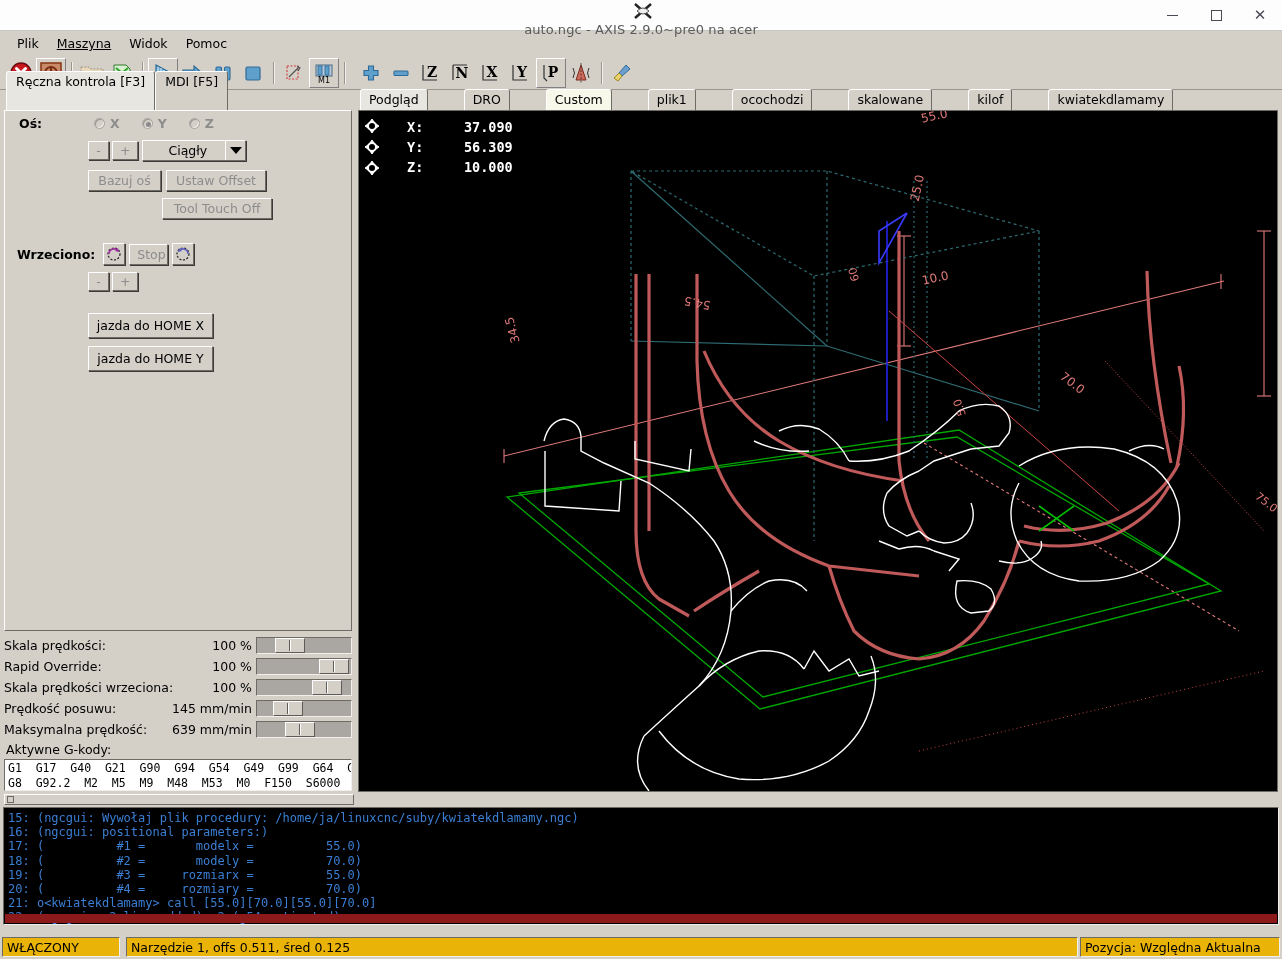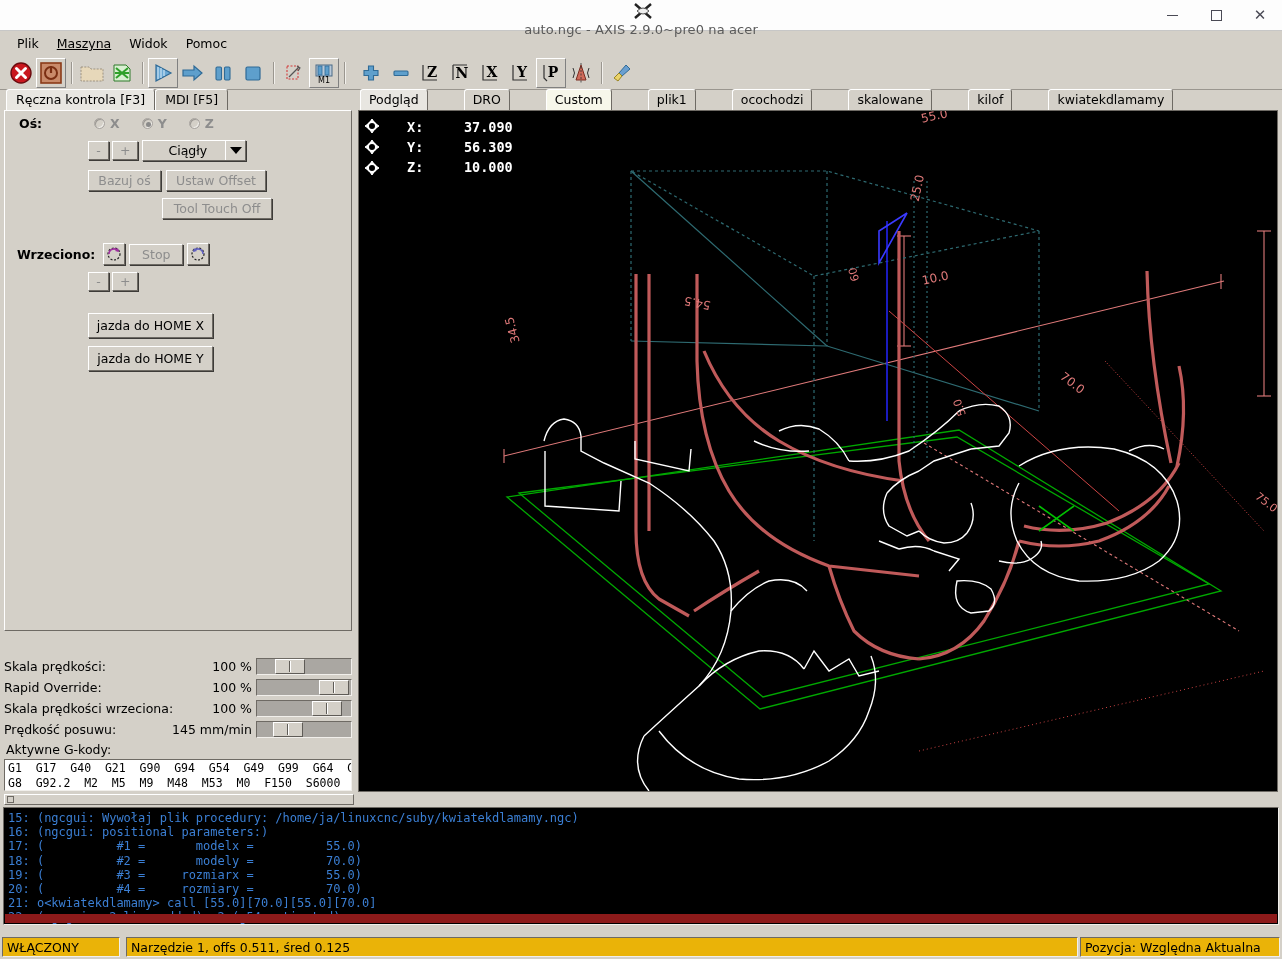--- a/index.html
+++ b/index.html
@@ -52,21 +52,21 @@
   .tsp{ width:6px; flex:none;}
 
   
   #main{ display:flex; height:703px; }
   #leftpane{ width:356px; background:#d4d0c8; position:relative; }
   #rightpane{ flex:1; background:#d4d0c8; position:relative; padding:0; }
 
   
   .nb-tabs{ display:flex; align-items:flex-end; height:20px; padding-left:6px; position:relative;}
   .nb-tab{
-    padding:2px 9px 3px 9px; font-size:12.5px; background:#d4d0c8;
+    padding:2px 9px 21px 9px; font-size:12.5px; background:#d4d0c8;
     border:1px solid #fff; border-bottom:none;
     border-right-color:#6e6a64;
     border-radius:3px 3px 0 0;
     position:relative; top:0px;
   }
   .nb-tab.active{ background:#e8e6e1; font-weight:normal; z-index:3;}
   .nb-body{
     margin:0 4px 0 4px; background:#d4d0c8;
     border:1px solid #fff; border-right-color:#6e6a64;border-bottom-color:#6e6a64;
     height:521px; position:relative;
@@ -425,21 +425,21 @@
         <span class="lbl">Wrzeciono:</span>
         <div style="width:8px"></div>
         <div class="iconbtn">
           <svg width="16" height="16" viewBox="0 0 16 16">
             <circle cx="8" cy="8" r="6" fill="none" stroke="#222" stroke-width="1.2" stroke-dasharray="2 1.6"></circle>
             <path d="M3 8 a5 5 0 0 1 9 -3" stroke="#a030a0" stroke-width="1.6" fill="none"></path>
             <path d="M12 2 l1 4 -4 -1 z" fill="#a030a0"></path>
           </svg>
         </div>
         <div style="width:4px"></div>
-        <div class="btn dis" style="width:54px"><span>Stop</span></div>
+        <div class="btn dis" style="width:39px"><span>Stop</span></div>
         <div style="width:4px"></div>
         <div class="iconbtn">
           <svg width="16" height="16" viewBox="0 0 16 16">
             <circle cx="8" cy="8" r="6" fill="none" stroke="#222" stroke-width="1.2" stroke-dasharray="2 1.6"></circle>
             <path d="M13 8 a5 5 0 0 0 -9 -3" stroke="#6060c0" stroke-width="1.6" fill="none"></path>
             <path d="M4 2 l-1 4 4 -1 z" fill="#6060c0"></path>
           </svg>
         </div>
       </div>
 
@@ -481,20 +481,28 @@
         <span class="slider">
             <span class="thumb" style="left:55px"></span>
           </span>
       </div>
       <div class="srow">
         <span class="t">Prędkość posuwu:</span>
         <span class="sp"></span>
         <span class="val">145 mm/min</span>
         <span class="slider">
             <span class="thumb" style="left:16px"></span>
+          </span>
+      </div>
+      <div class="srow">
+        <span class="t">Maksymalna prędkość:</span>
+        <span class="sp"></span>
+        <span class="val">639 mm/min</span>
+        <span class="slider">
+            <span class="thumb" style="left:28px"></span>
           </span>
       </div>
       <div class="gcodes-lbl">Aktywne G-kody:</div>
       <div class="gcodes"><span>G1  G17  G40  G21  G90  G94  G54  G49  G99  G64  G97  G91.1</span><br><span>G8  G92.2  M2  M5  M9  M48  M53  M0  F150  S6000</span></div>
     </div>
   </div>
 
   <div id="rightpane">
     <div class="pv-tabs">
       <div class="pv-tab active"><span>Podgląd</span></div>

